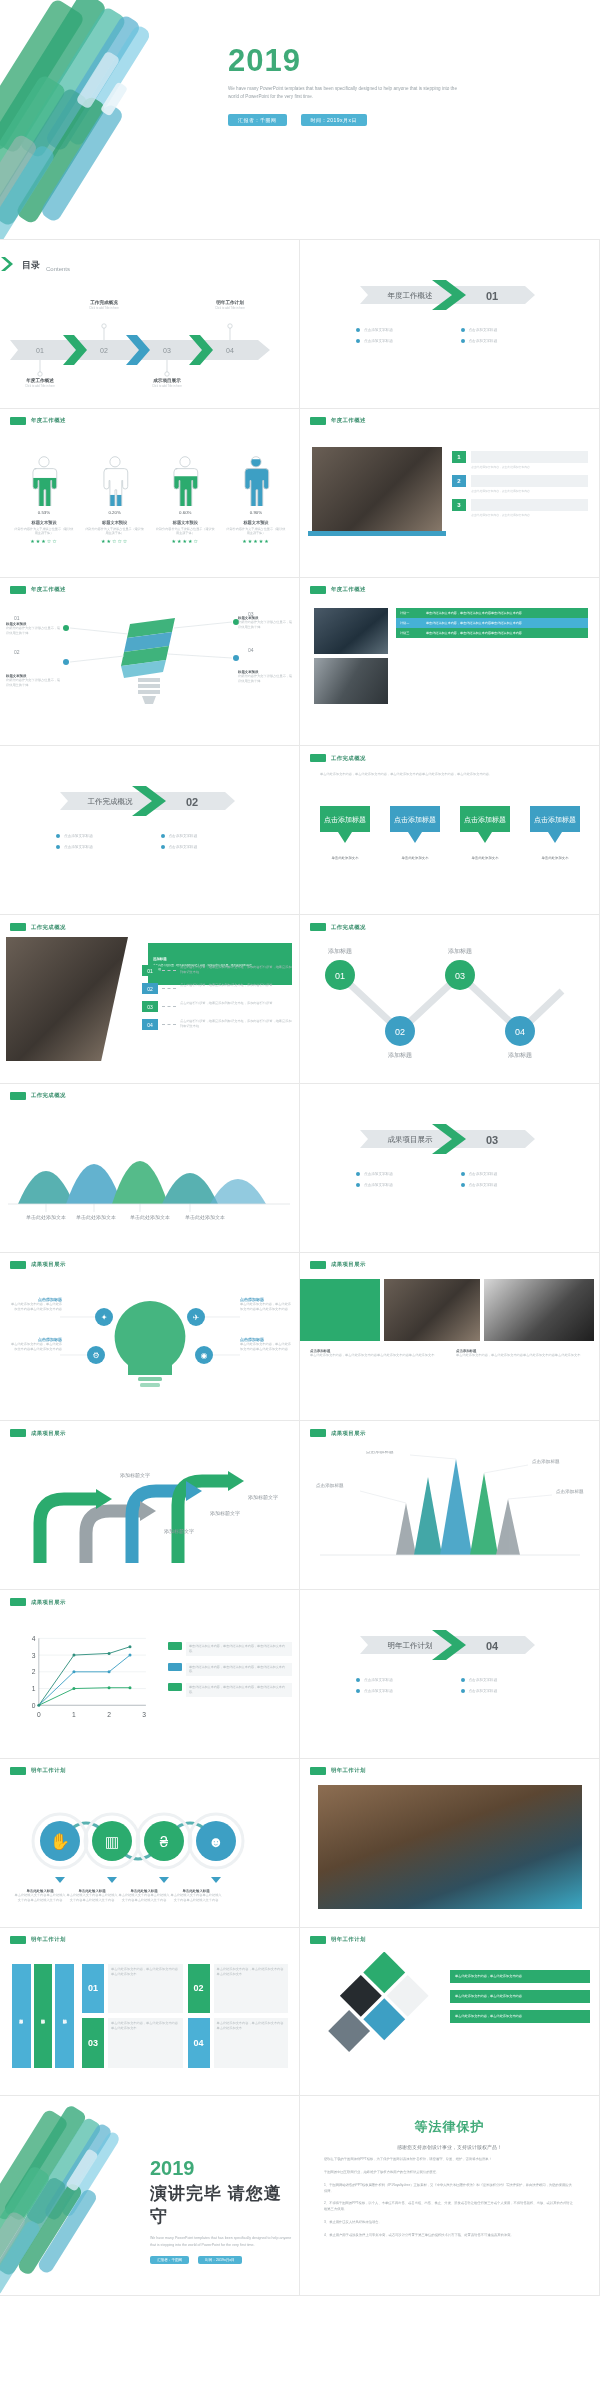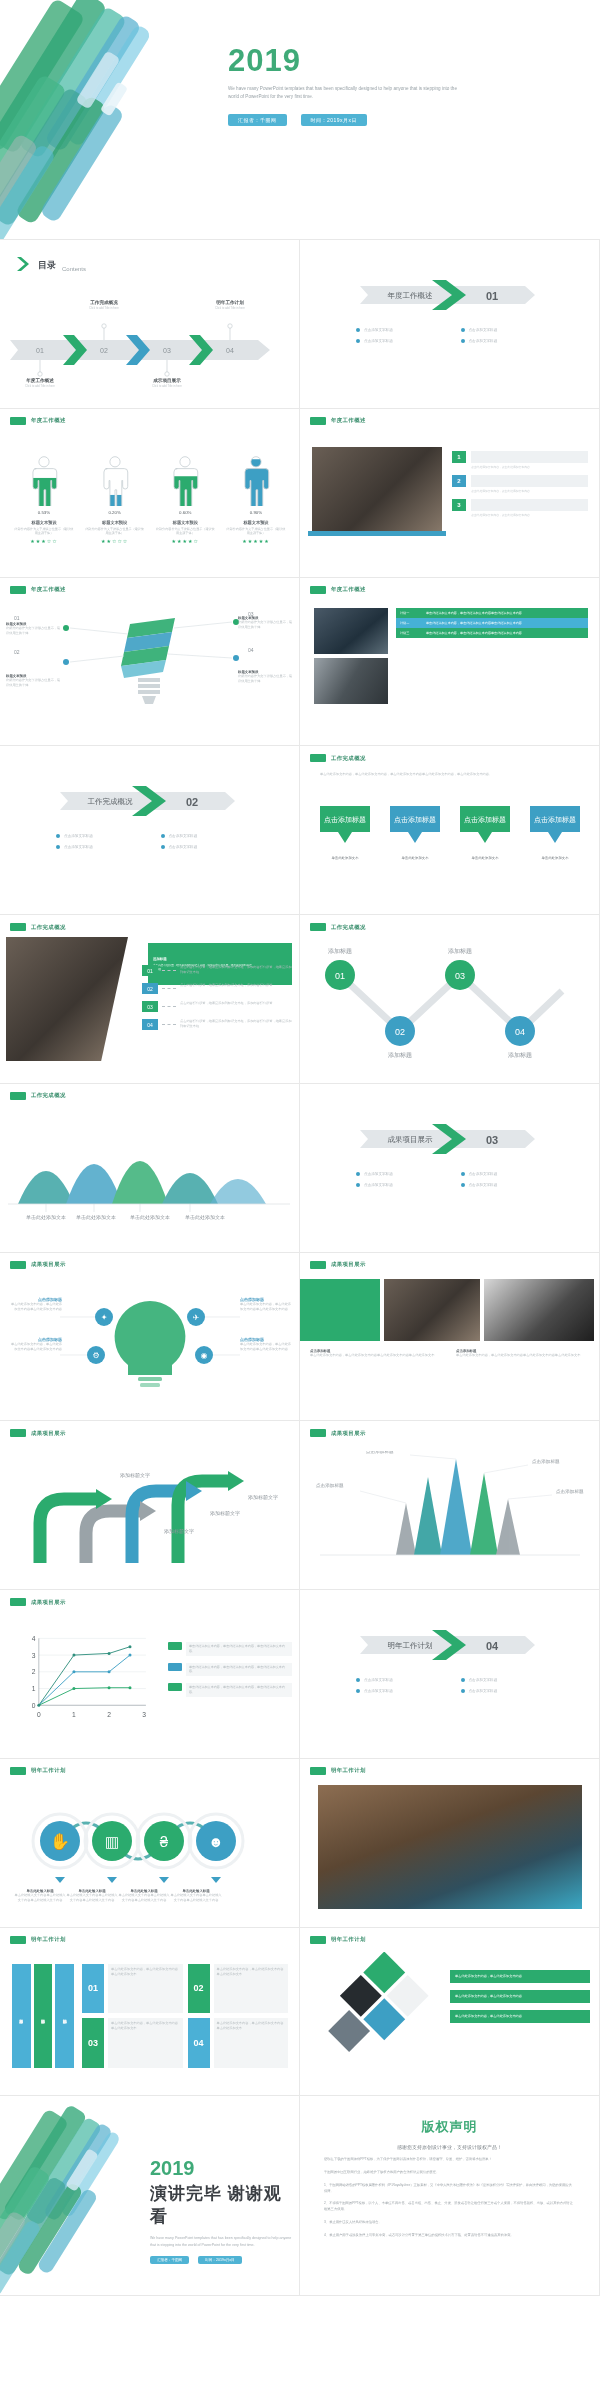--- a/index.html
+++ b/index.html
@@ -26,21 +26,21 @@
   .cover { position:relative; }
   .cover-art { position:absolute; left:-10px; top:-10px; width:270px; height:250px; }
   .cv-text { position:absolute; left:228px; top:45px; width:360px; }
   .cv-year { font-size:31px; color:#3faa78; font-weight:bold; line-height:1; letter-spacing:1px; }
   .cv-title { font-size:24px; color:#3b3f44; font-weight:bold; letter-spacing:1px; margin-top:5px;}
   .cv-sub { font-size:4.6px; color:#9aa3a8; margin-top:9px; line-height:1.8; width:235px;}
   .cv-badges { display:flex; gap:14px; margin-top:12px; }
   .cv-badge { background:#4fb3d4; color:#fff; font-size:5px; padding:3px 10px; border-radius:2px; letter-spacing:.5px;}
 
   
-  .ct-head { position:absolute; left:16px; top:16px; display:flex; align-items:flex-end; gap:6px; }
+  .ct-head { position:absolute; left:0; top:16px; display:flex; align-items:flex-end; gap:6px; }
   .ct-chev { width:16px; height:16px; }
   .ct-zh { font-size:9px; color:#4a4f55; font-weight:bold; }
   .ct-en { font-size:6px; color:#9aa3a8; }
   .ct-flow { position:absolute; left:8px; top:78px; width:284px; height:70px; }
 
   
   .sec-wrap { position:absolute; left:40px; top:38px; width:225px; }
   .sec-dots { display:flex; flex-wrap:wrap; margin-top:12px; padding-left:16px; }
   .sec-dot { width:50%; display:flex; align-items:center; gap:4px; margin-bottom:7px; }
   .sec-dot i { width:4px;height:4px;border-radius:50%;background:#3d9fc4; display:block;}
@@ -937,32 +937,32 @@
           <rect x="30" y="68" width="19" height="108" rx="7" transform="rotate(32 39 122)" fill="#2f9e8c" opacity=".75"></rect>
           <rect x="50" y="74" width="16" height="102" rx="7" transform="rotate(32 58 125)" fill="#1f9a63" opacity=".8"></rect>
           <rect x="68" y="80" width="15" height="94" rx="7" transform="rotate(32 75 127)" fill="#41a9c6" opacity=".7"></rect>
           <rect x="-4" y="104" width="18" height="86" rx="7" transform="rotate(32 5 147)" fill="#9fb3b0" opacity=".5"></rect>
           <rect x="14" y="112" width="15" height="84" rx="7" transform="rotate(32 21 154)" fill="#4bb6c9" opacity=".6"></rect>
           <rect x="84" y="44" width="12" height="44" rx="4" transform="rotate(32 90 66)" fill="#cfe9f2" opacity=".85"></rect>
         </g>
       </svg>
       <div class="th-text">
         <div class="th-year">2019</div>
-        <div class="th-title">演讲完毕  谢谢观看</div>
+        <div class="th-title">演讲完毕  请您遵守</div>
         <div class="th-sub">We have many PowerPoint templates that has been specifically designed to help anyone that is stepping into the world of PowerPoint for the very first time.</div>
         <div class="th-badges">
           <div class="th-badge">汇报者：千图网</div>
           <div class="th-badge">时间：2019x月x日</div>
         </div>
       </div>
     </div>
 
     <div class="slide" style="height:200px">
       <div class="cp">
-        <div class="cp-title">版权声明</div>
+        <div class="cp-title">等法律保护</div>
         <div class="cp-sub">感谢您支持原创设计事业，支持设计版权产品！</div>
         <div class="cp-p">您现在下载的千图网原创PPT模板，为了保护千图网以及原创作者权益，请您遵守、尊重、维护，否则将承担后果！</div>
         <div class="cp-p">千图网的中国互联网行业，始终维护了版权方和用户的合法权益是我们的责任。</div>
         <div class="cp-p">1、千图网网站销售的PPT模板属著作权利（IP-Royalty-free）正版素材，受《中华人民共和国著作权法》和《世界版权公约》等法律保护，并由法律顾问，为您的使用提供保障。</div>
         <div class="cp-p">2、不得将千图网的PPT模板，以个人、本单位不再出售、或者出租、出售、禁止、分发、派发或者转让给任何第三方或个人使用，不得转售股权、出版、或以其他方式转让给第三方使用。</div>
         <div class="cp-p">3、禁止用作违反人情风纪和政治场合。</div>
         <div class="cp-p">4、禁止用户用于或涉及法律上与事务冲突，或者与设计公司置于第三单位的侵权技术具有下载、处置及转售不可遵循及其他冲突。</div>
       </div>
     </div>
   </div>

